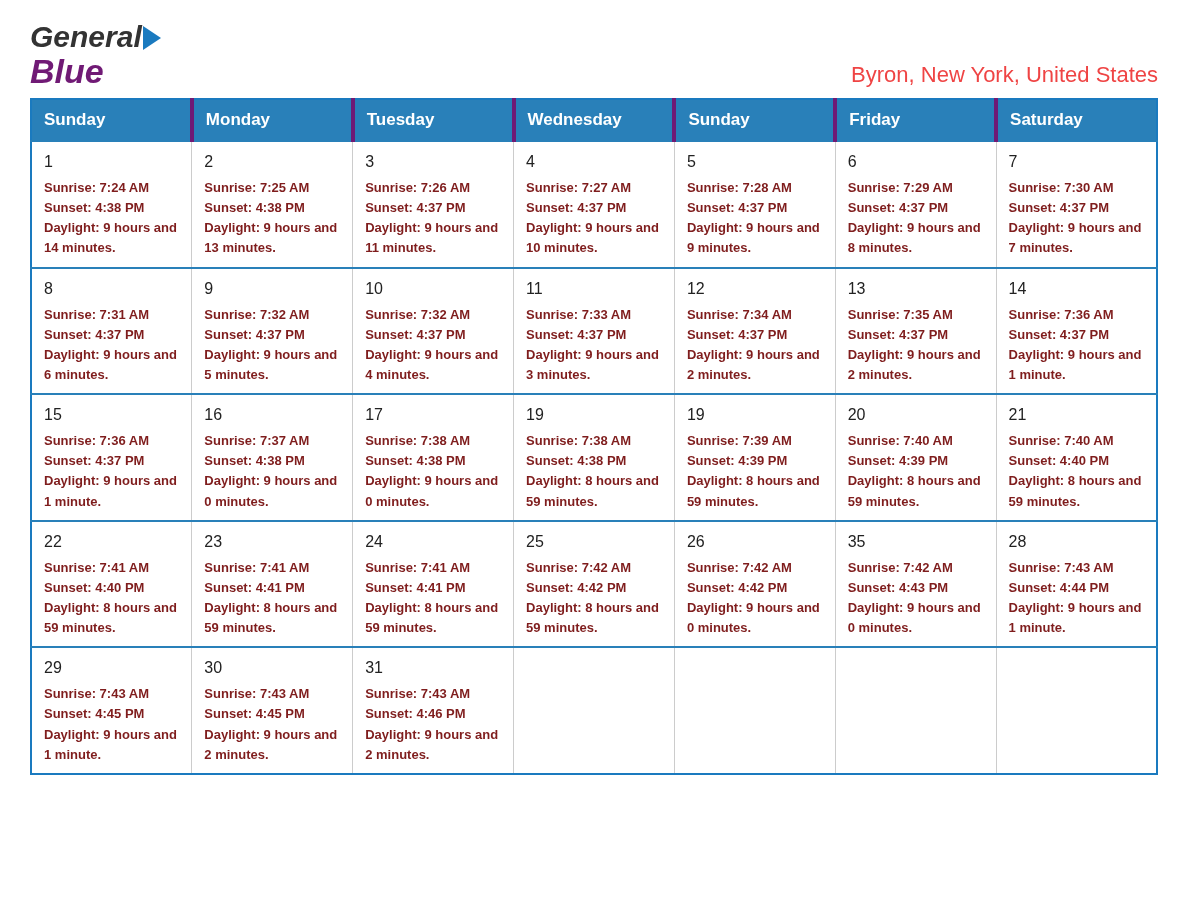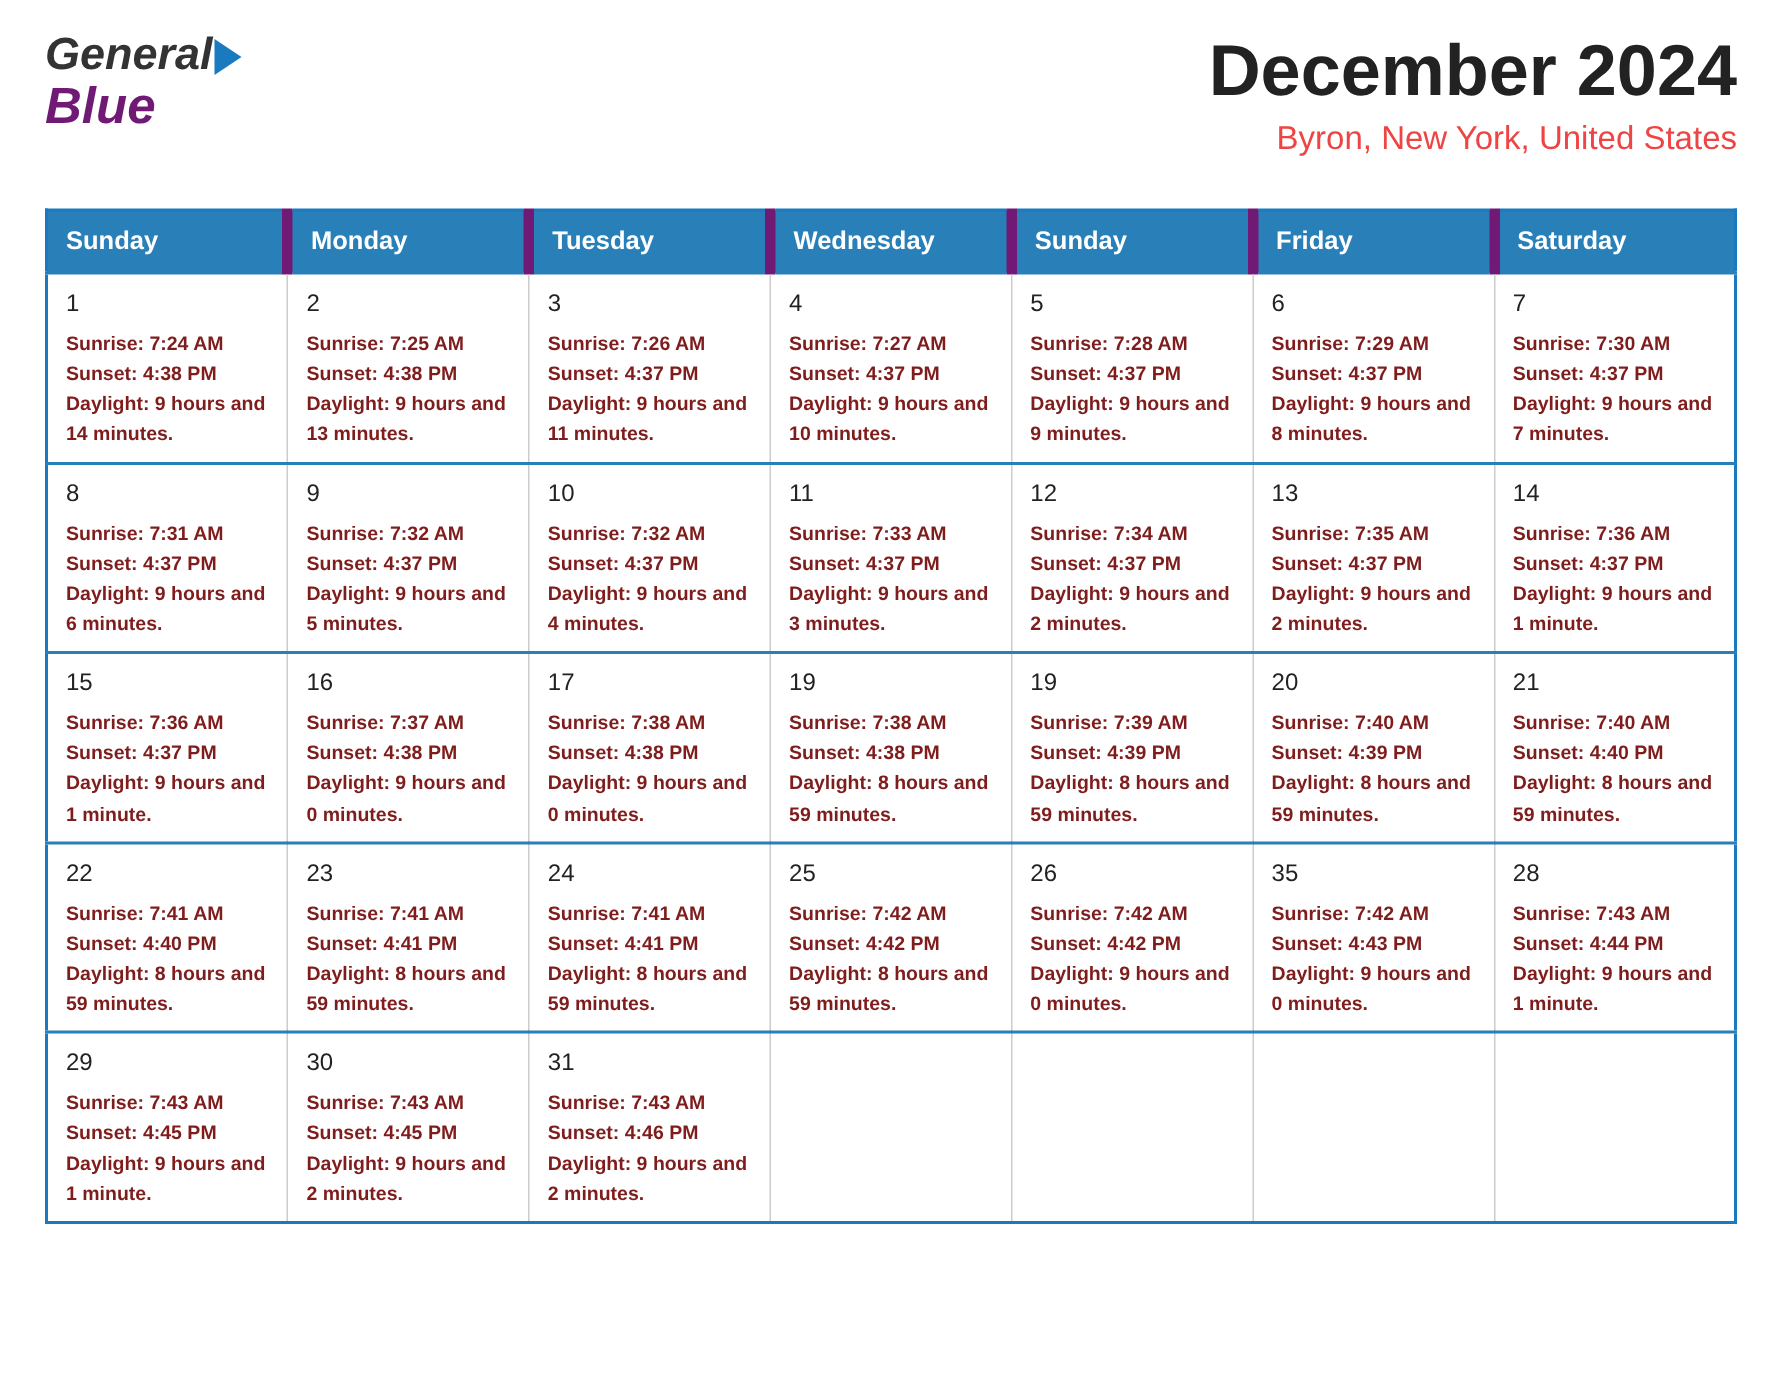--- a/index.html
+++ b/index.html
@@ -6,22 +6,22 @@
     body {
       font-family: Arial, sans-serif;
       background: #fff;
       width: 1188px;
       min-height: 918px;
       padding: 20px 30px;
     }
     .header {
       display: flex;
       justify-content: space-between;
-      align-items: flex-start;
-      margin-bottom: 34px;
+      align-items: flex-end;
+      margin-bottom: 10px;
       gap: 43px;
     }
     .title-area {
       text-align: right;
     }
     .main-title {
       font-size: 48px;
       font-weight: bold;
       color: #222;
     }
@@ -35,21 +35,21 @@
       border-collapse: collapse;
       border: 2px solid #1a7abf;
     }
     .calendar-table thead tr th {
       background-color: #2980b9;
       color: #fff;
       font-size: 17px;
       font-weight: bold;
       padding: 10px 12px;
       text-align: left;
-      border-right: 7px solid #701a75;
+      border-right: 4px solid #701a75;
     }
     .calendar-table thead tr th:last-child {
       border-right: none;
     }
     .calendar-table tbody tr {
       border-top: 2px solid #2980b9;
     }
     .calendar-table tbody tr td {
       vertical-align: top;
       padding: 8px 12px;
@@ -118,21 +118,20 @@
 
 <div class="header">
   <div class="logo-wrapper">
     <div class="logo-line1">
       <span class="gen">General</span>
       <span class="blue-arrow"></span>
     </div>
     <div class="logo-line2">Blue</div>
   </div>
   <div class="title-area">
-    <div class="main-title">December 2024</div>
     <div class="subtitle">Byron, New York, United States</div>
   </div>
 </div>
 
 <table class="calendar-table">
   <thead>
     <tr>
 
     <th>Sunday</th>
         <th>Monday</th>

